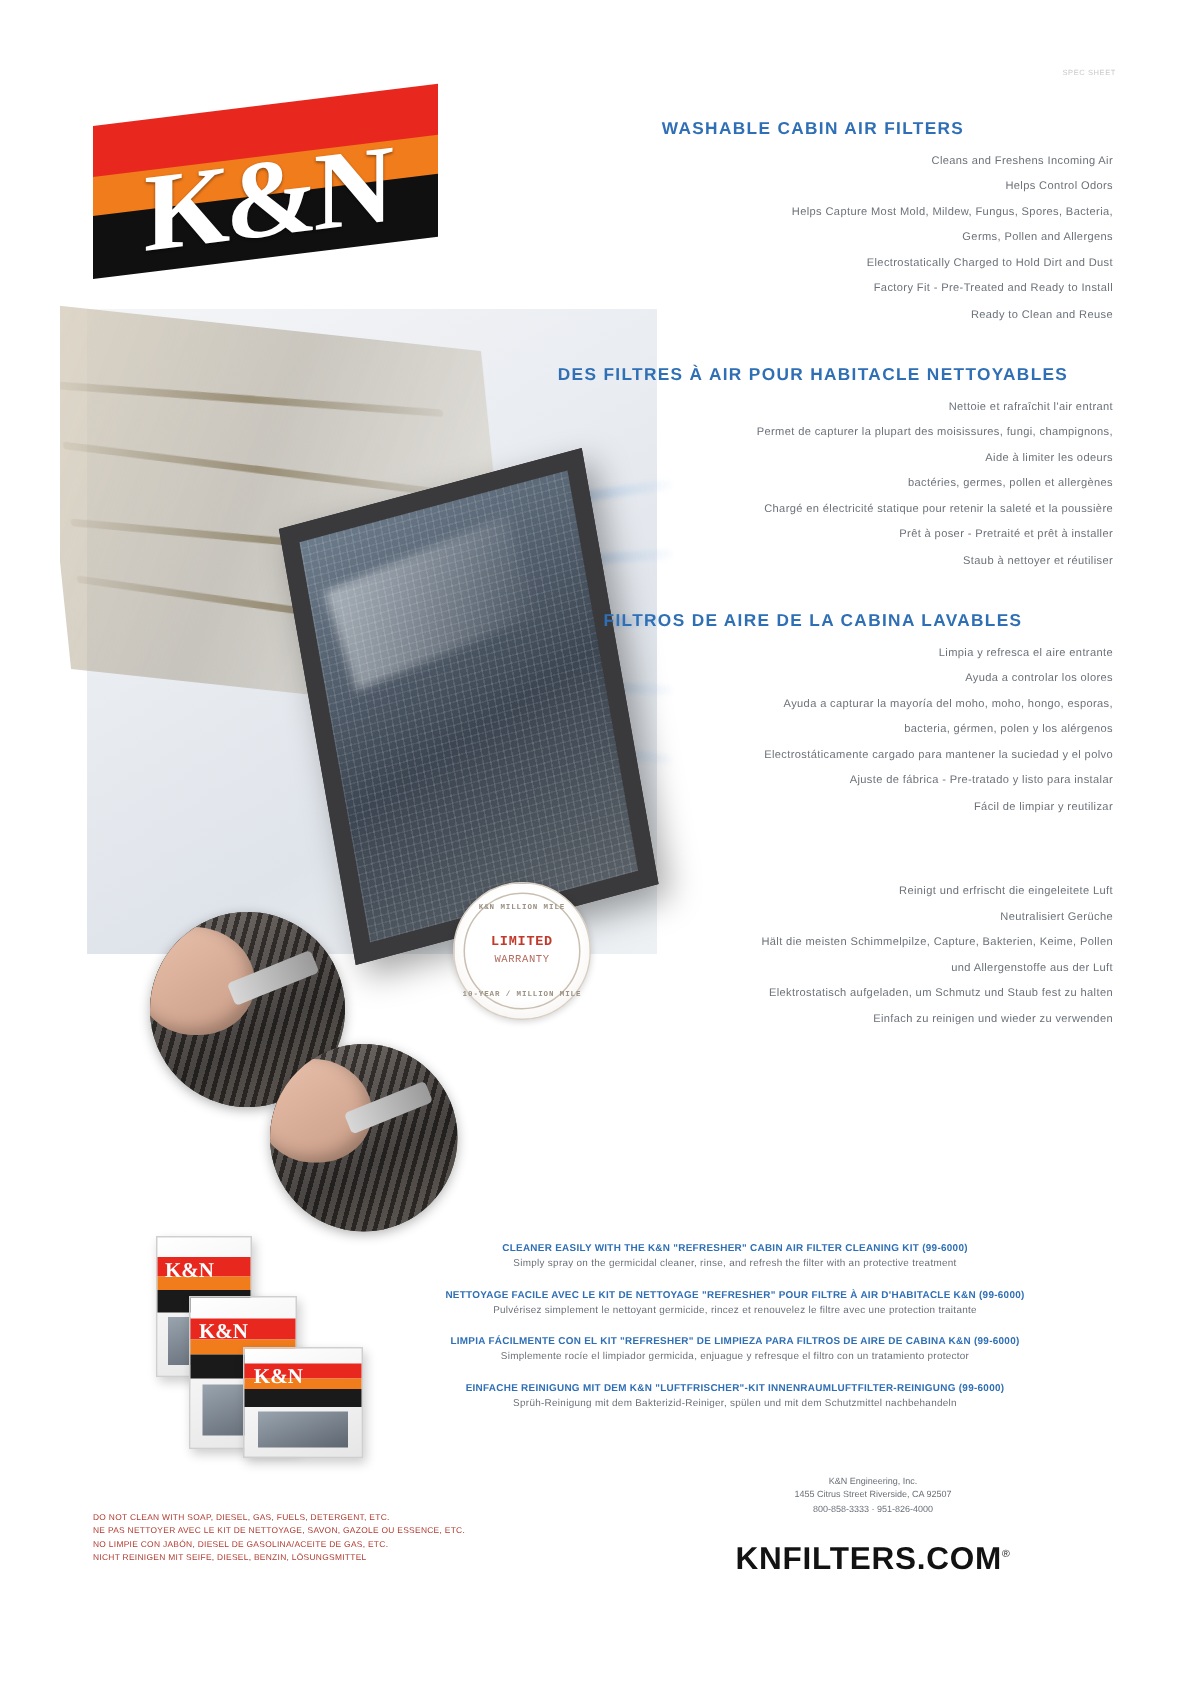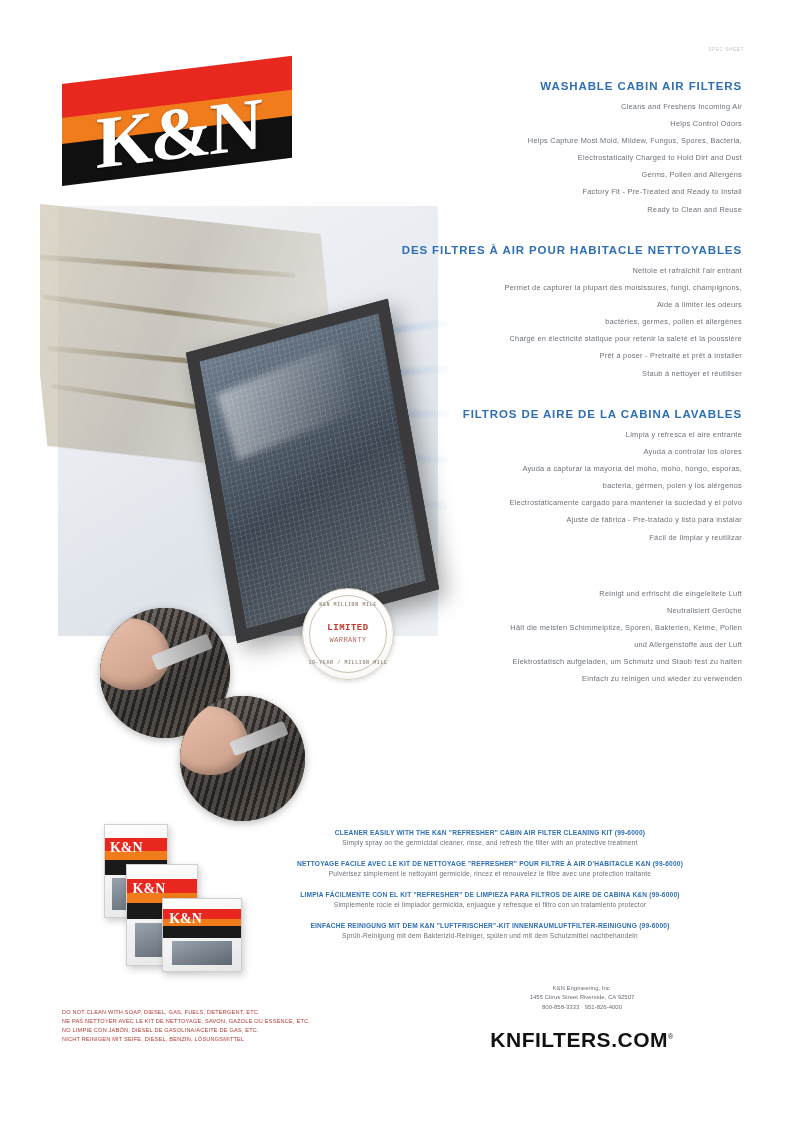--- a/index.html
+++ b/index.html
@@ -268,20 +268,21 @@
     width: 400px;
     text-align: right;
   }
   .sec-title {
     color: #2f6fb5;
     font-size: 11.5px;
     font-weight: bold;
     letter-spacing: .9px;
     margin: 0 0 9px 0;
     text-transform: uppercase;
+    text-align: center;
   }
   .bullets { list-style: none; margin: 0; padding: 0; }
   .bullets li {
     color: #6b7178;
     font-size: 7.4px;
     line-height: 11.6px;
     margin-bottom: 5.5px;
     letter-spacing: .25px;
   }
   #block-en { top: 44px; }
@@ -436,22 +437,22 @@
         <div class="win"></div>
       </div>
     </div>
 
     <div class="col" id="block-en">
       <h2 class="sec-title">WASHABLE CABIN AIR FILTERS</h2>
       <ul class="bullets">
         <li>Cleans and Freshens Incoming Air</li>
         <li>Helps Control Odors</li>
         <li>Helps Capture Most Mold, Mildew, Fungus, Spores, Bacteria,</li>
+        <li>Germs, Pollen and Allergens</li>
         <li>Electrostatically Charged to Hold Dirt and Dust</li>
-        <li>Germs, Pollen and Allergens</li>
         <li>Factory Fit - Pre-Treated and Ready to Install</li>
         <li>Ready to Clean and Reuse</li>
       </ul>
     </div>
 
     <div class="col" id="block-fr">
       <h2 class="sec-title">DES FILTRES À AIR POUR HABITACLE NETTOYABLES</h2>
       <ul class="bullets">
         <li>Nettoie et rafraîchit l'air entrant</li>
         <li>Permet de capturer la plupart des moisissures, fungi, champignons,</li>
@@ -473,21 +474,21 @@
         <li>Electrostáticamente cargado para mantener la suciedad y el polvo</li>
         <li>Ajuste de fábrica - Pre-tratado y listo para instalar</li>
         <li>Fácil de limpiar y reutilizar</li>
       </ul>
     </div>
 
     <div class="col" id="block-de">
       <ul class="bullets">
         <li>Reinigt und erfrischt die eingeleitete Luft</li>
         <li>Neutralisiert Gerüche</li>
-        <li>Hält die meisten Schimmelpilze, Sporen, Bakterien, Keime, Pollen</li>
+        <li>Hält die meisten Schimmelpilze, Capture, Bakterien, Keime, Pollen</li>
         <li>und Allergenstoffe aus der Luft</li>
         <li>Elektrostatisch aufgeladen, um Schmutz und Staub fest zu halten</li>
         <li>Einfach zu reinigen und wieder zu verwenden</li>
       </ul>
     </div>
 
     <div class="kit">
       <div class="para">
         <div class="head">CLEANER EASILY WITH THE K&amp;N "REFRESHER" CABIN AIR FILTER CLEANING KIT (99-6000)</div>
         <div class="body">Simply spray on the germicidal cleaner, rinse, and refresh the filter with an protective treatment</div>

